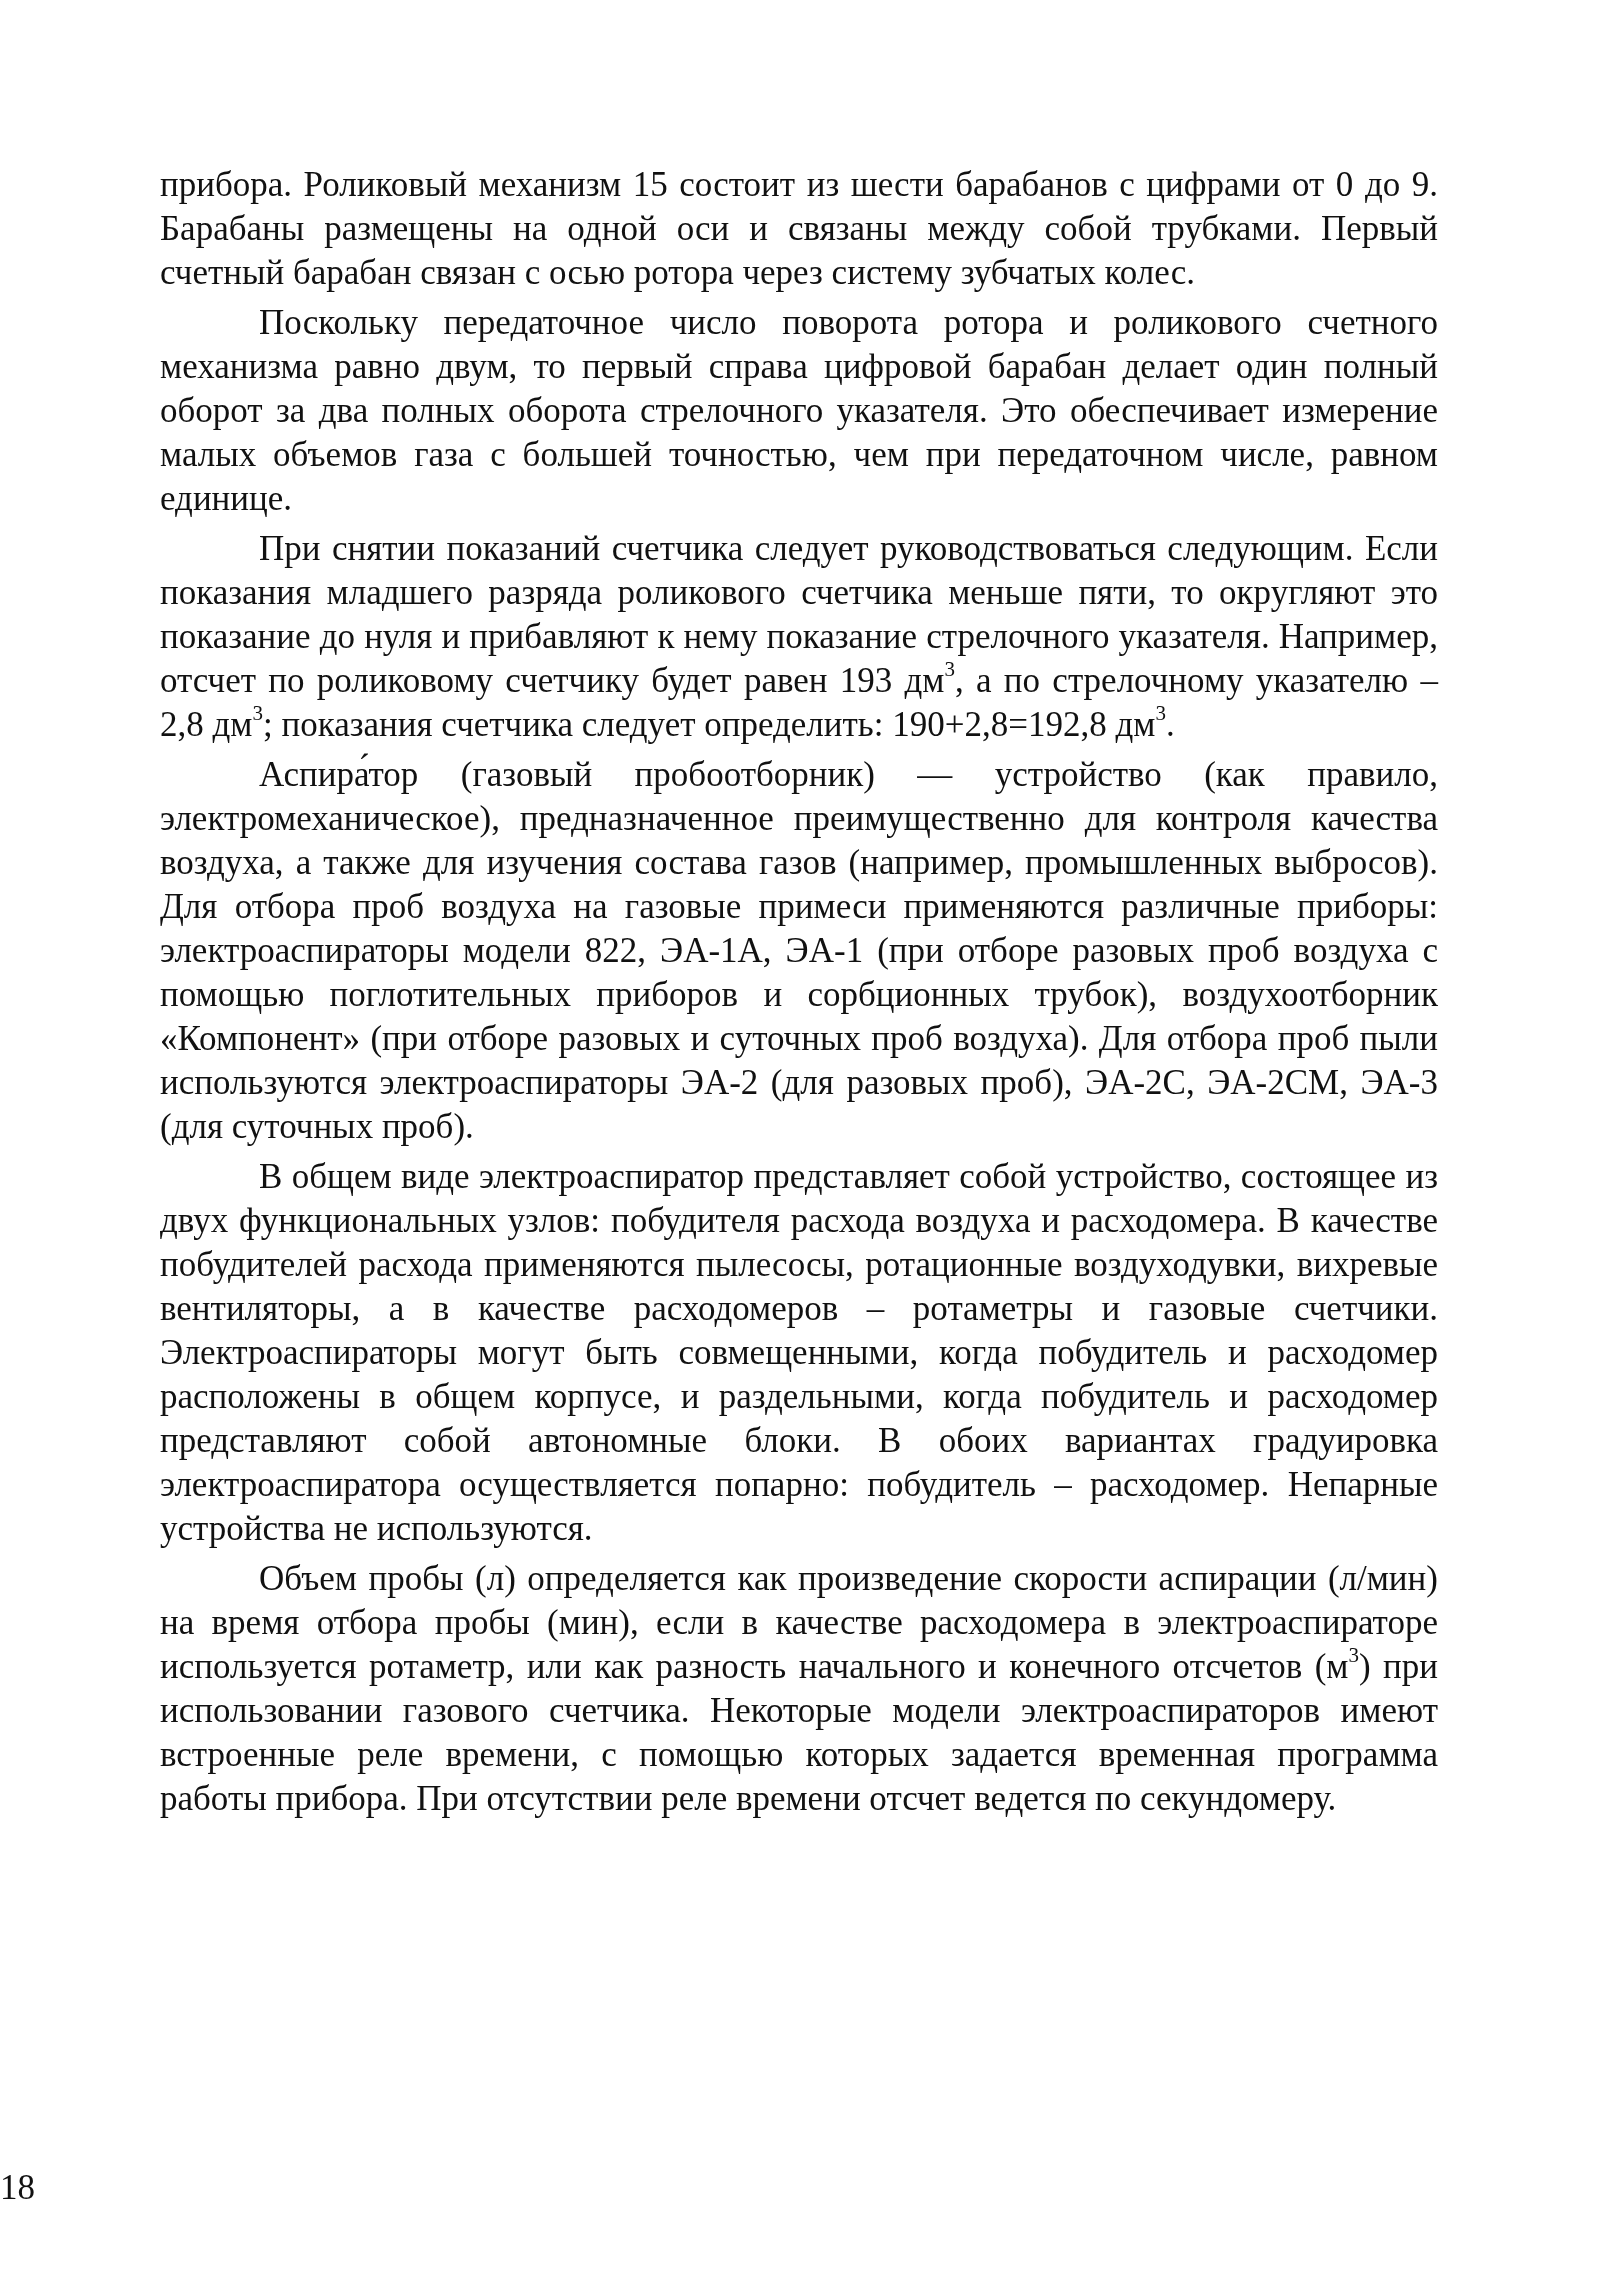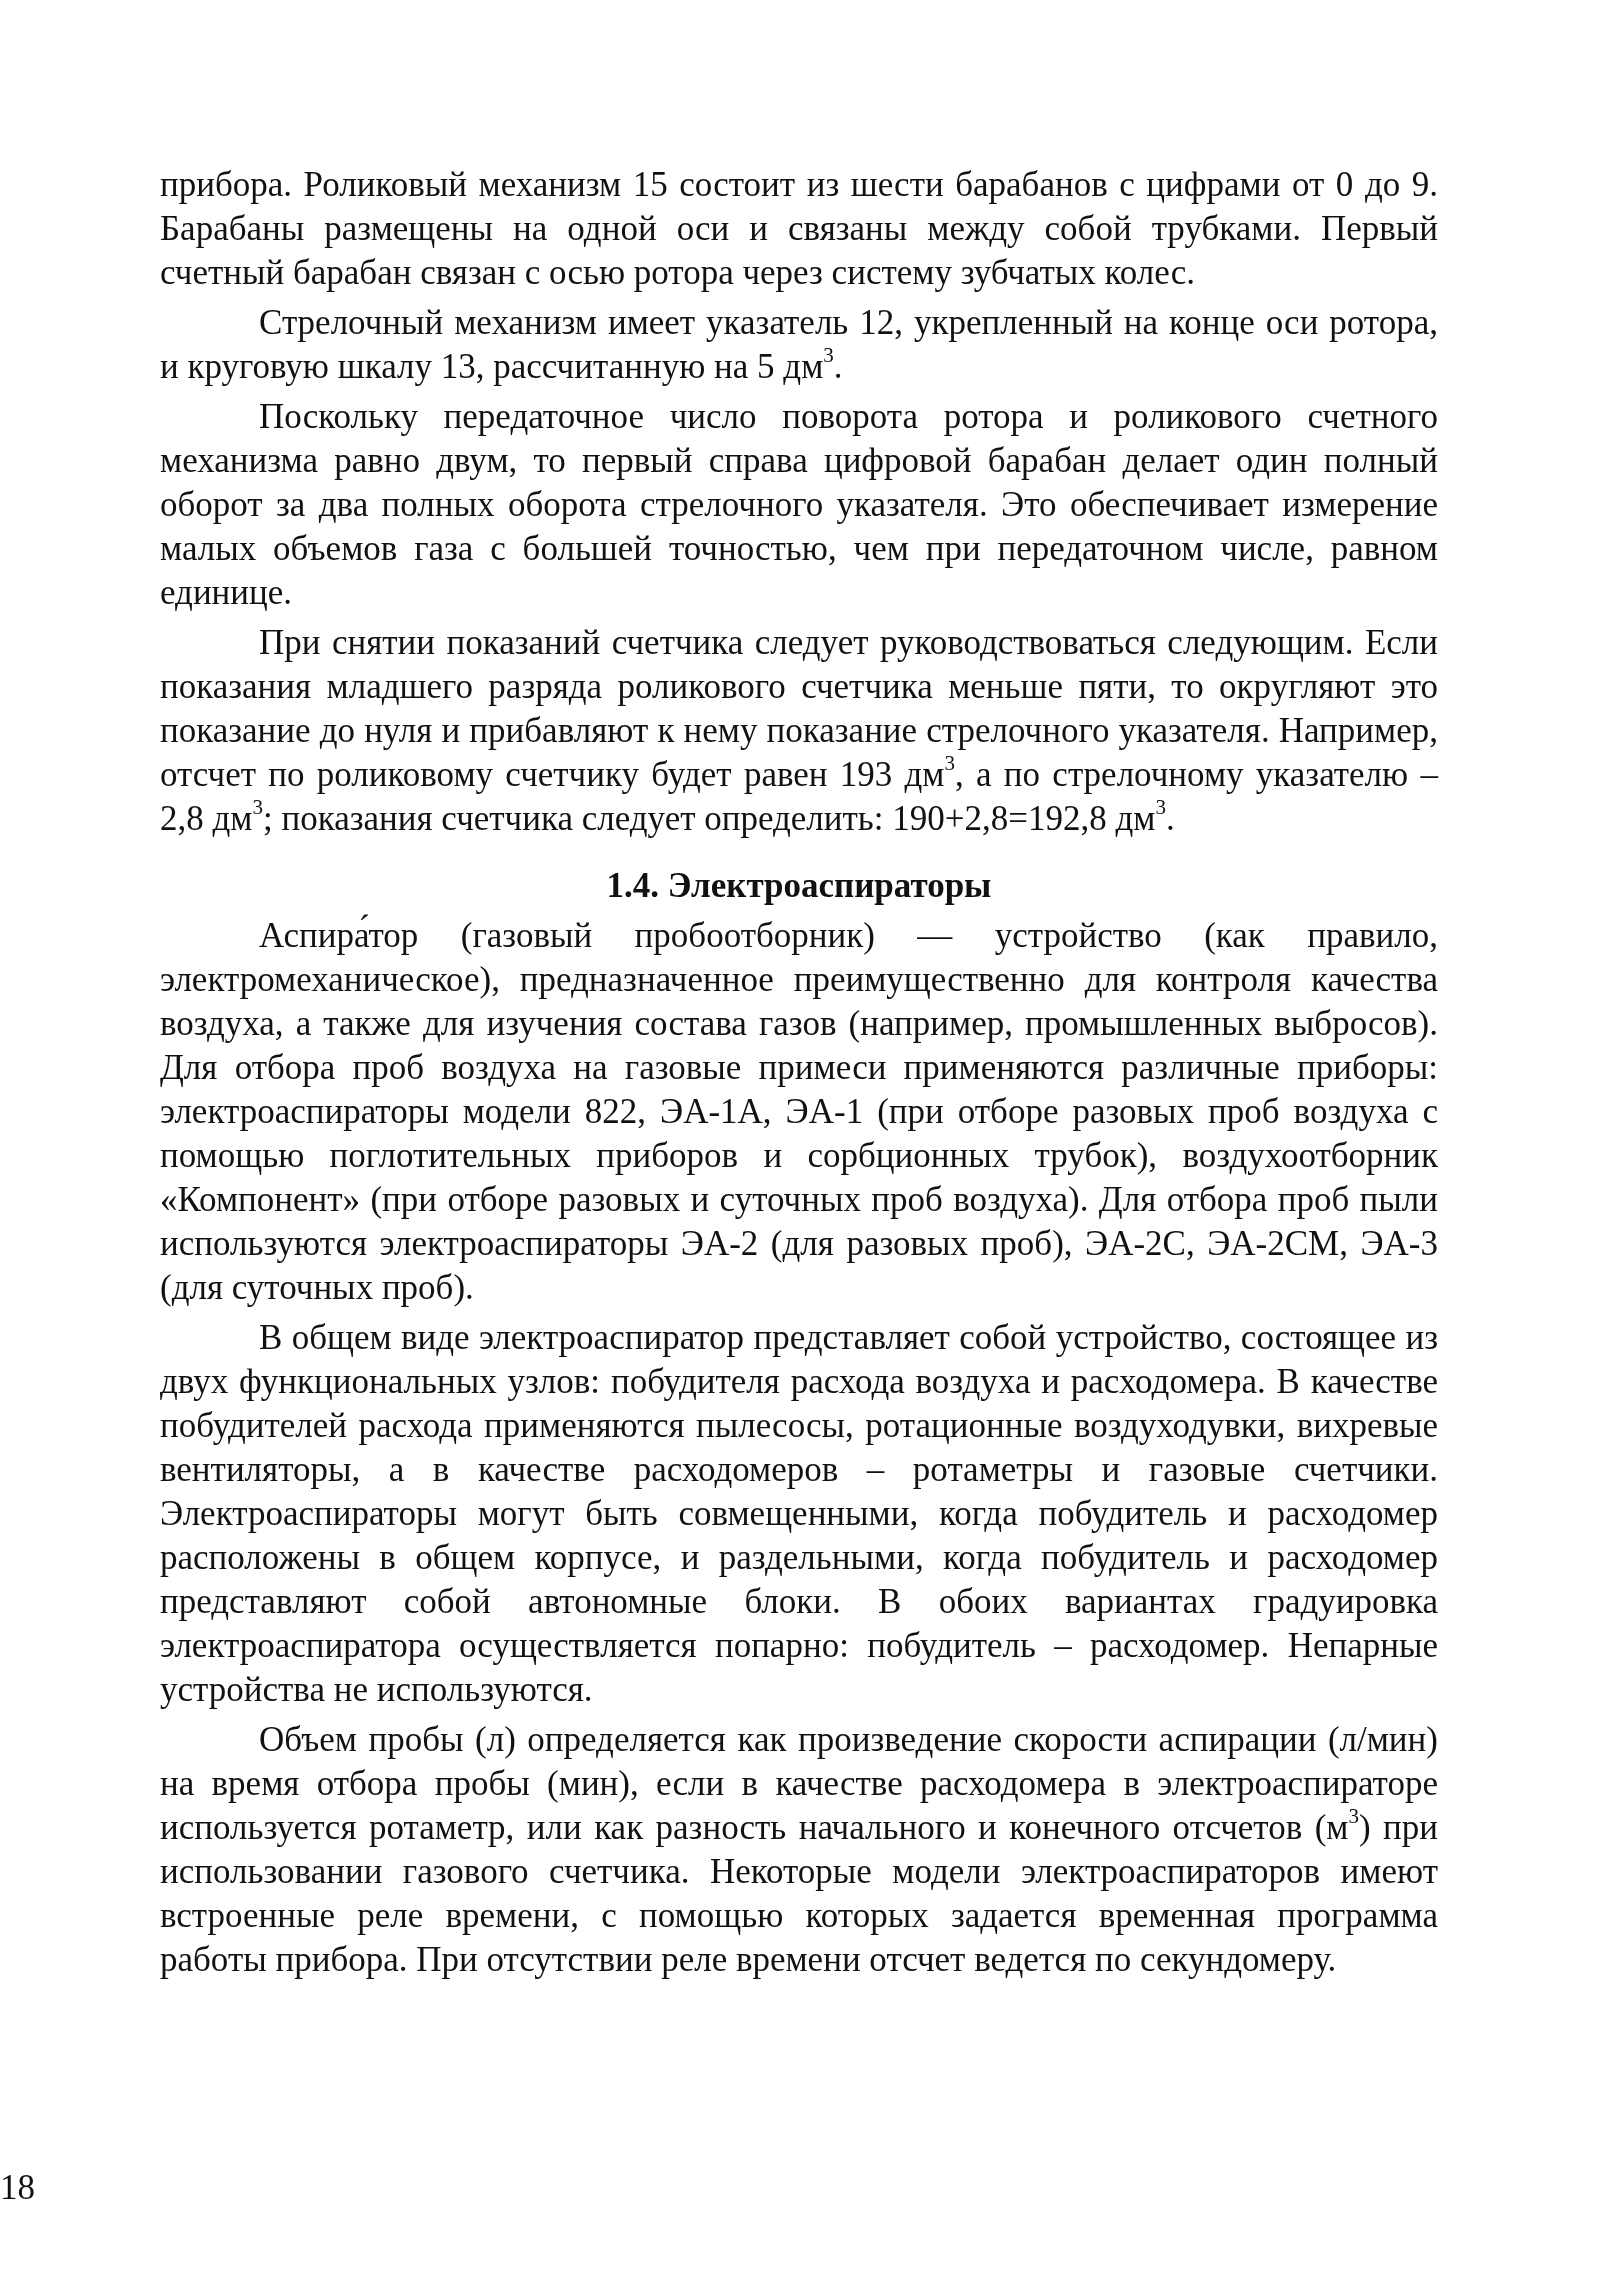--- a/index.html
+++ b/index.html
@@ -11,27 +11,25 @@
   h2 { margin:22.5px 0 0 0; font-size:35px; line-height:44px; font-weight:bold; text-align:center; }
   .pagenum { position:absolute; left:0; width:1621px; top:2168px; text-align:left; font-size:35px; }
   sup { font-size:60%; line-height:0; vertical-align:0.75em; }
 </style>
 </head>
 <body>
 
 <div class="page">
   <p>прибора. Роликовый механизм 15 состоит из шести барабанов с цифрами от 0 до 9. Барабаны размещены на одной оси и связаны между собой трубками. Первый счетный барабан связан с осью ротора через систему зубчатых колес.</p>
 
-  <p class="ind"><span>Стрелочный механизм имеет указатель 12, укрепленный на конце оси ротора, и круговую шкалу 13, рассчитанную на 5 дм</span><sup>3</sup><span>.</span></p>
 
   <p class="ind">Поскольку передаточное число поворота ротора и роликового счетного механизма равно двум, то первый справа цифровой барабан делает один полный оборот за два полных оборота стрелочного указателя. Это обеспечивает измерение малых объемов газа с большей точностью, чем при передаточном числе, равном единице.</p>
 
   <p class="ind"><span>При снятии показаний счетчика следует руководствоваться следующим. Если показания младшего разряда роликового счетчика меньше пяти, то округляют это показание до нуля и прибавляют к нему показание стрелочного указателя. Например, отсчет по роликовому счетчику будет равен 193 дм</span><sup>3</sup><span>, а по стрелочному указателю – 2,8 дм</span><sup>3</sup><span>; показания счетчика следует определить: 190+2,8=192,8 дм</span><sup>3</sup><span>.</span></p>
 
-  <h2>1.4. Электроаспираторы</h2>
 
   <p class="ind">Аспира́тор (газовый пробоотборник) — устройство (как правило, электромеханическое), предназначенное преимущественно для контроля качества воздуха, а также для изучения состава газов (например, промышленных выбросов). Для отбора проб воздуха на газовые примеси применяются различные приборы: электроаспираторы модели 822, ЭА-1А, ЭА-1 (при отборе разовых проб воздуха с помощью поглотительных приборов и сорбционных трубок), воздухоотборник «Компонент» (при отборе разовых и суточных проб воздуха). Для отбора проб пыли используются электроаспираторы ЭА-2 (для разовых проб), ЭА-2С, ЭА-2СМ, ЭА-3 (для суточных проб).</p>
 
   <p class="ind">В общем виде электроаспиратор представляет собой устройство, состоящее из двух функциональных узлов: побудителя расхода воздуха и расходомера. В качестве побудителей расхода применяются пылесосы, ротационные воздуходувки, вихревые вентиляторы, а в качестве расходомеров – ротаметры и газовые счетчики. Электроаспираторы могут быть совмещенными, когда побудитель и расходомер расположены в общем корпусе, и раздельными, когда побудитель и расходомер представляют собой автономные блоки. В обоих вариантах градуировка электроаспиратора осуществляется попарно: побудитель – расходомер. Непарные устройства не используются.</p>
 
   <p class="ind"><span>Объем пробы (л) определяется как произведение скорости аспирации (л/мин) на время отбора пробы (мин), если в качестве расходомера в электроаспираторе используется ротаметр, или как разность начального и конечного отсчетов (м</span><sup>3</sup><span>) при использовании газового счетчика. Некоторые модели электроаспираторов имеют встроенные реле времени, с помощью которых задается временная программа работы прибора. При отсутствии реле времени отсчет ведется по секундомеру.</span></p>
 </div>
 
 <div class="pagenum">18</div>
 

